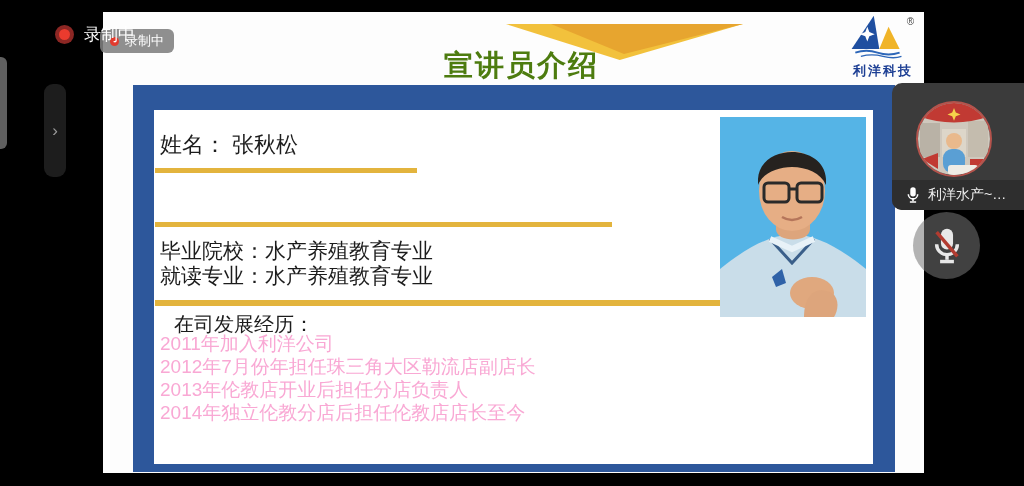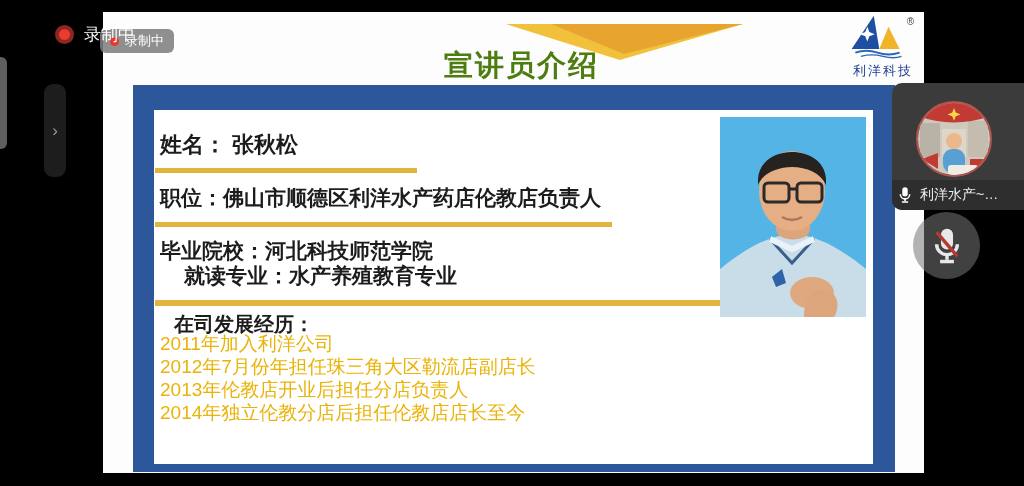--- a/index.html
+++ b/index.html
@@ -14,32 +14,32 @@
     background:#f2c13c;clip-path:polygon(0 0,100% 0,48% 100%);}
   .chev-inner{position:absolute;left:448px;top:12px;width:192px;height:30px;
     background:#e7a52f;clip-path:polygon(0 0,100% 0,38% 100%);}
 
   .slide-title{position:absolute;left:383px;top:46px;width:277px;text-align:center;
     font-size:29px;font-weight:600;color:#4d7c0f;letter-spacing:2px;}
 
   
   .logo{position:absolute;left:840px;top:12px;width:86px;height:70px;text-align:center;}
   .logo .reg{position:absolute;right:12px;top:4px;font-size:10px;color:#444;}
-  .logo-text{margin-top:-2px;font-size:13px;font-weight:normal;color:#1d3f94;letter-spacing:2px;}
+  .logo-text{margin-top:-2px;font-size:13px;font-weight:bold;color:#1d3f94;letter-spacing:2px;}
 
   
   .frame{position:absolute;left:133px;top:85px;width:762px;height:387px;box-sizing:border-box;
     border-style:solid;border-color:#2d579b;border-width:25px 22px 8px 21px;background:#fff;}
 
   .t{position:absolute;color:#1c1c1c;white-space:nowrap;}
-  .bold{font-weight:bold;text-align:center;}
+  .bold{font-weight:normal;text-align:center;}
   .gold{position:absolute;background:#e3b43d;height:5px;}
 
   .career-list{position:absolute;left:160px;top:333px;display:flex;flex-direction:column;gap:1px;}
-  .career-list div{font-size:19px;color:#eab308;line-height:22px;white-space:nowrap;}
+  .career-list div{font-size:19px;color:#f9a8d4;line-height:22px;white-space:nowrap;}
 
   
   .photo{position:absolute;left:720px;top:117px;width:146px;height:200px;overflow:hidden;}
 
   
   .page-pill{position:absolute;left:490px;top:445px;min-width:44px;height:32px;border-radius:11px;
     background:rgba(135,135,135,.92);color:#fff;font-size:13px;display:flex;align-items:center;
     justify-content:center;padding:0 4px;box-sizing:border-box;margin-top:44px;}
 
   
@@ -56,21 +56,21 @@
   .edge-bar{position:absolute;left:-5px;top:57px;width:12px;height:92px;border-radius:6px;background:#5f5f5f;}
   .edge-tab{position:absolute;left:44px;top:84px;width:22px;height:93px;border-radius:9px;background:#1d1d1d;
     display:flex;align-items:center;justify-content:center;color:#9a9a9a;font-size:17px;}
 
   
   .cam-tile{position:absolute;left:892px;top:83px;width:132px;height:127px;background:#3b3b3b;
     border-radius:10px 0 0 10px;overflow:hidden;}
   .avatar{position:absolute;left:24px;top:18px;width:72px;height:72px;border-radius:50%;
     border:2px solid #b5534c;overflow:hidden;box-sizing:content-box;}
   .cam-label{position:absolute;left:0;bottom:0;width:100%;height:30px;background:#2e2e2e;
-    display:flex;align-items:center;gap:8px;padding-left:6px;box-sizing:border-box;}
+    display:flex;align-items:center;gap:8px;padding-left:14px;box-sizing:border-box;}
   .cam-label span{color:#f0f0f0;font-size:14px;}
 
   
   .mute-btn{position:absolute;left:913px;top:212px;width:67px;height:67px;border-radius:50%;
     background:rgba(118,118,118,.55);display:flex;align-items:center;justify-content:center;}
 </style>
 </head>
 <body>
 
 <div class="screen">
@@ -92,25 +92,24 @@
     </svg>
     <div class="reg">®</div>
     <div class="logo-text">利洋科技</div>
   </div>
 
   <div class="frame"></div>
 
   <div class="t bold" style="left:160px;top:130px;font-size:22px;">姓名： 张秋松</div>
   <div class="gold" style="left:155px;top:168px;width:262px;"></div>
 
-  <div class="t bold" style="left:160px;top:184px;font-size:21px;">职位：佛山市顺德区利洋水产药店伦教店负责人</div>
   <div class="gold" style="left:155px;top:222px;width:457px;"></div>
 
-  <div class="t bold" style="left:160px;top:237px;font-size:21px;">毕业院校：河北科技师范学院</div>
-  <div class="t bold" style="left:160px;top:262px;font-size:21px;margin-left:24px;">就读专业：水产养殖教育专业</div>
+  <div class="t bold" style="left:160px;top:237px;font-size:21px;">毕业院校：水产养殖教育专业</div>
+  <div class="t bold" style="left:160px;top:262px;font-size:21px;">就读专业：水产养殖教育专业</div>
   <div class="gold" style="left:155px;top:300px;width:565px;height:6px;"></div>
 
   <div class="t bold" style="left:174px;top:311px;font-size:20px;">在司发展经历：</div>
   <div class="career-list">
     <div>2011年加入利洋公司</div>
     <div>2012年7月份年担任珠三角大区勒流店副店长</div>
     <div>2013年伦教店开业后担任分店负责人</div>
     <div>2014年独立伦教分店后担任伦教店店长至今</div>
   </div>
 

